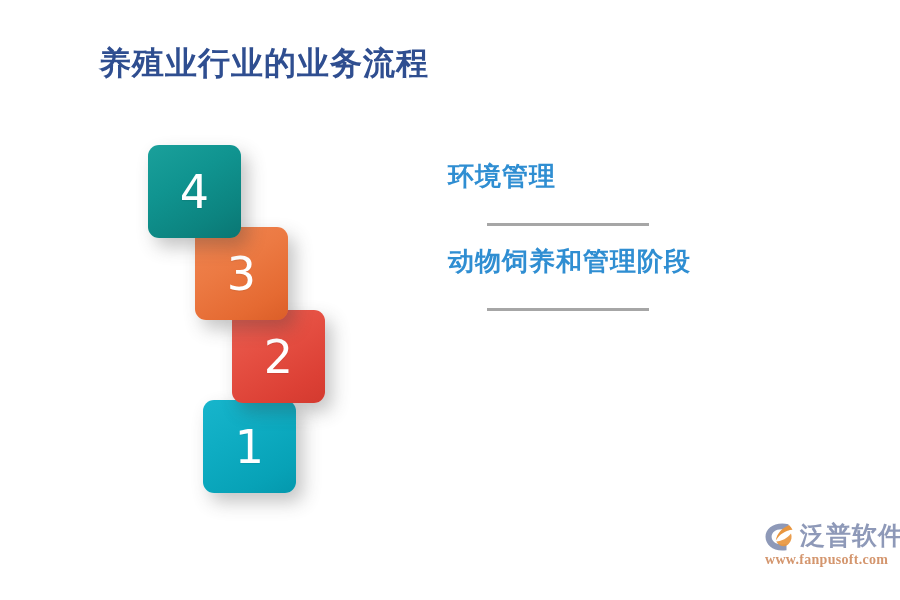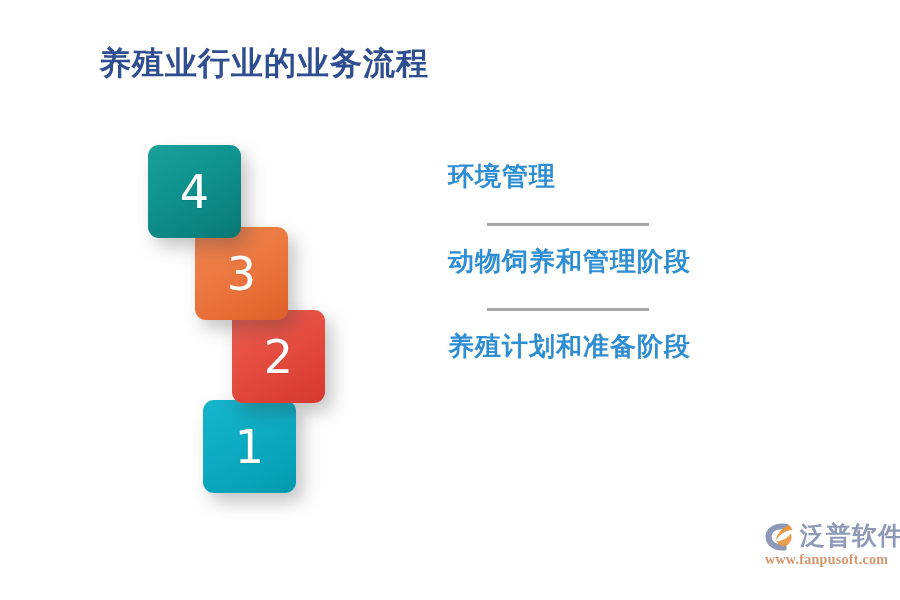--- a/index.html
+++ b/index.html
@@ -184,24 +184,20 @@
       <div class="step-label">环境管理</div>
       <div class="step-divider"></div>
     </div>
 
 
     <div class="step-row">
       <div class="step-label">动物饲养和管理阶段</div>
       <div class="step-divider"></div>
     </div>
 
-    <div class="step-row last">
-      <div class="step-label">养殖计划和准备阶段</div>
-
-    </div>
 
   </div>
 
   <div id="brand">
     <div id="brand-mark">
       <svg width="34" height="30" viewBox="0 0 34 30" xmlns="http://www.w3.org/2000/svg">
         <path d="M24.5 2.2 C11.5 -0.6 1.5 5.5 1.5 14.8 C1.5 23.5 10.5 30.4 22.5 28.2 L22.5 22.0 C13.5 23.8 7.6 20.1 7.6 14.8 C7.6 9.2 13.8 5.2 24.5 8.2 Z" fill="#8e99b8"></path>
         <path d="M25.0 3.0 C17.5 6.5 13.0 11.5 11.8 18.5 C16.0 12.0 21.5 8.4 28.5 7.8 C27.6 6.0 26.5 4.4 25.0 3.0 Z" fill="#e8963f"></path>
         <path d="M12.2 19.4 C18.0 19.0 23.2 16.4 27.0 11.4 C28.2 14.8 27.6 18.6 25.0 21.6 C21.6 25.6 16.2 25.2 12.2 19.4 Z" fill="#e8963f" opacity="0.92"></path>
       </svg>

